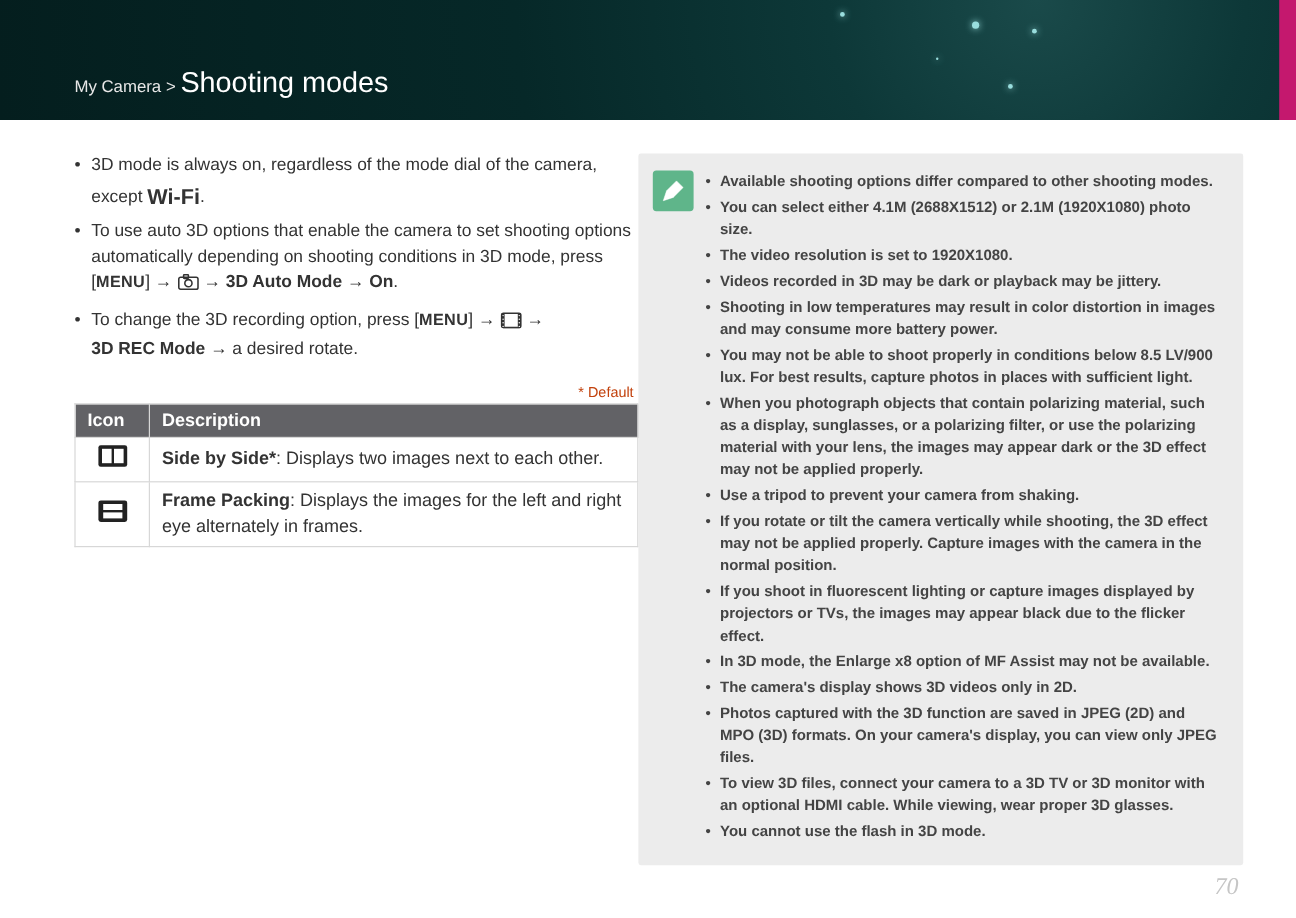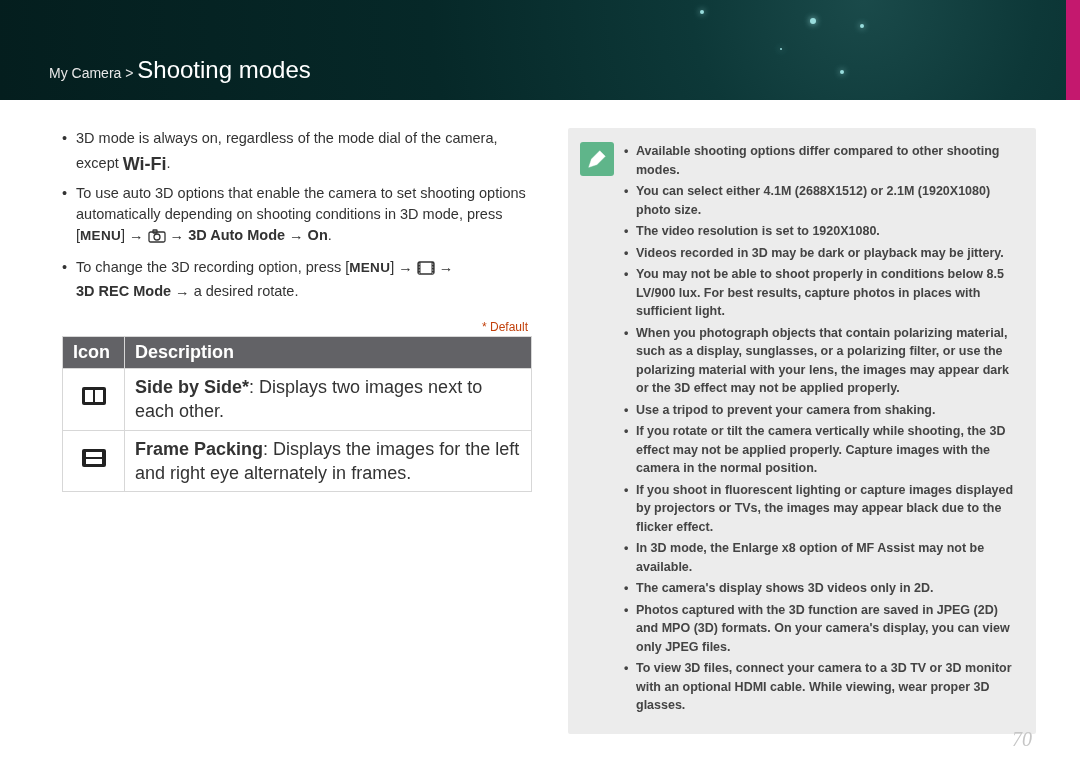--- a/index.html
+++ b/index.html
@@ -35,34 +35,33 @@
   .pink-bar {
     position: absolute;
     right: 0;
     top: 0;
     width: 14px;
     height: 100px;
     background: #c4186e;
   }
   .breadcrumb {
     position: absolute;
-    left: 49px;
+    left: 62px;
     top: 56px;
     color: #e8e8e8;
     font-size: 14px;
   }
   .breadcrumb .title {
     font-size: 24px;
     font-weight: 300;
     color: #fff;
   }
   .content {
     display: flex;
     padding: 28px 44px 0 62px;
-    gap: 36px;
   }
   .col-left { width: 470px; }
   .col-right { flex: 1; }
   ul.main { list-style: none; }
   ul.main > li {
     position: relative;
     padding-left: 14px;
     font-size: 14.5px;
     line-height: 1.45;
     margin-bottom: 8px;
@@ -97,21 +96,21 @@
     text-align: right;
     font-size: 12px;
     color: #c2410c;
     margin-top: 18px;
     margin-bottom: 2px;
     padding-right: 4px;
   }
   table.icon-table {
     width: 100%;
     border-collapse: collapse;
-    font-size: 18px;
+    font-size: 15px;
   }
   table.icon-table th {
     background: #626266;
     color: #fff;
     text-align: left;
     padding: 5px 10px;
     font-weight: 600;
     border: 1px solid #d7d7d7;
   }
   table.icon-table th:first-child { width: 62px; }
@@ -262,27 +261,29 @@
       <div class="note-icon">
         <svg width="22" height="22" viewBox="0 0 24 24">
             <path d="M3 21 L6 12 L15 3 L21 9 L12 18 L3 21 Z M6 12 L12 18" fill="#fff" stroke="#fff" stroke-width="0.5"></path>
           </svg>
       </div>
       <ul id="note-list">
           <li>Available shooting options differ compared to other shooting modes.</li>
           <li>You can select either 4.1M (2688X1512) or 2.1M (1920X1080) photo size.</li>
           <li>The video resolution is set to 1920X1080.</li>
           <li>Videos recorded in 3D may be dark or playback may be jittery.</li>
+          <li>Shooting in low temperatures may result in color distortion in images and may consume more battery power.</li>
           <li>You may not be able to shoot properly in conditions below 8.5 LV/900 lux. For best results, capture photos in places with sufficient light.</li>
           <li>When you photograph objects that contain polarizing material, such as a display, sunglasses, or a polarizing filter, or use the polarizing material with your lens, the images may appear dark or the 3D effect may not be applied properly.</li>
           <li>Use a tripod to prevent your camera from shaking.</li>
           <li>If you rotate or tilt the camera vertically while shooting, the 3D effect may not be applied properly. Capture images with the camera in the normal position.</li>
           <li>If you shoot in fluorescent lighting or capture images displayed by projectors or TVs, the images may appear black due to the flicker effect.</li>
           <li>In 3D mode, the Enlarge x8 option of MF Assist may not be available.</li>
           <li>The camera's display shows 3D videos only in 2D.</li>
           <li>Photos captured with the 3D function are saved in JPEG (2D) and MPO (3D) formats. On your camera's display, you can view only JPEG files.</li>
           <li>To view 3D files, connect your camera to a 3D TV or 3D monitor with an optional HDMI cable. While viewing, wear proper 3D glasses.</li>
+          <li>You cannot use the flash in 3D mode.</li>
         </ul>
     </div>
   </div>
 </div>
 
 <div class="page-num">70</div>
 
 </body></html>

